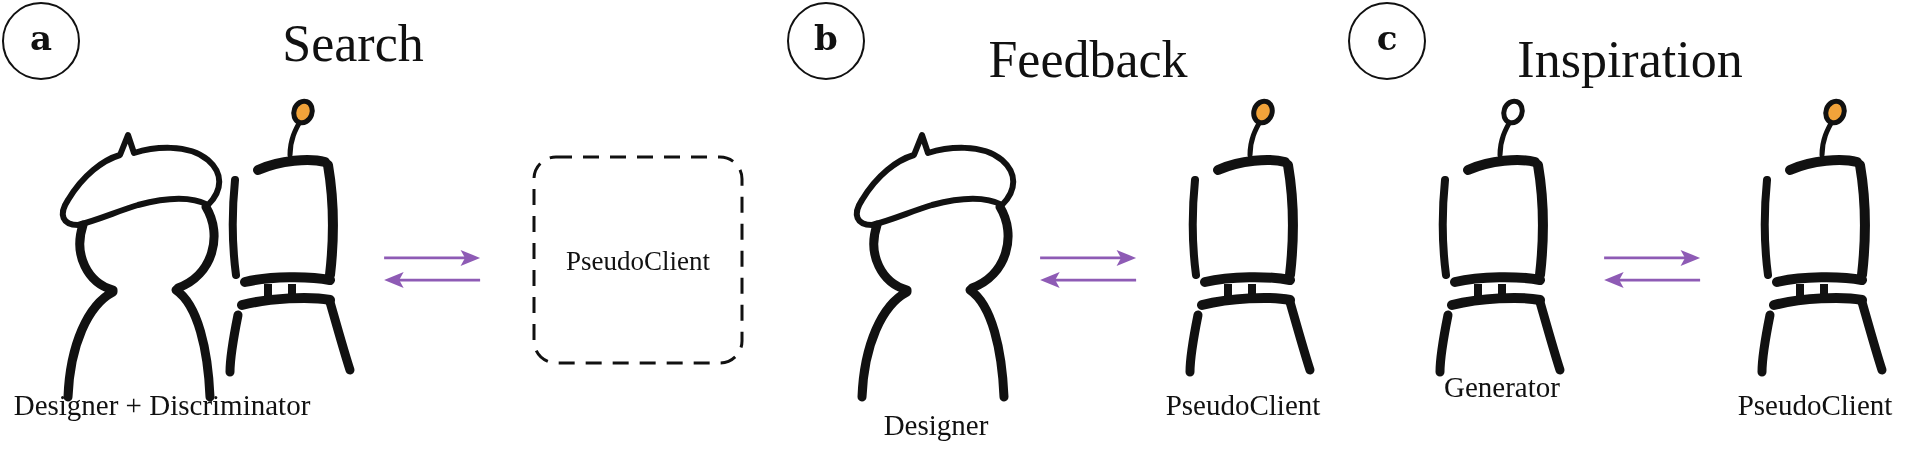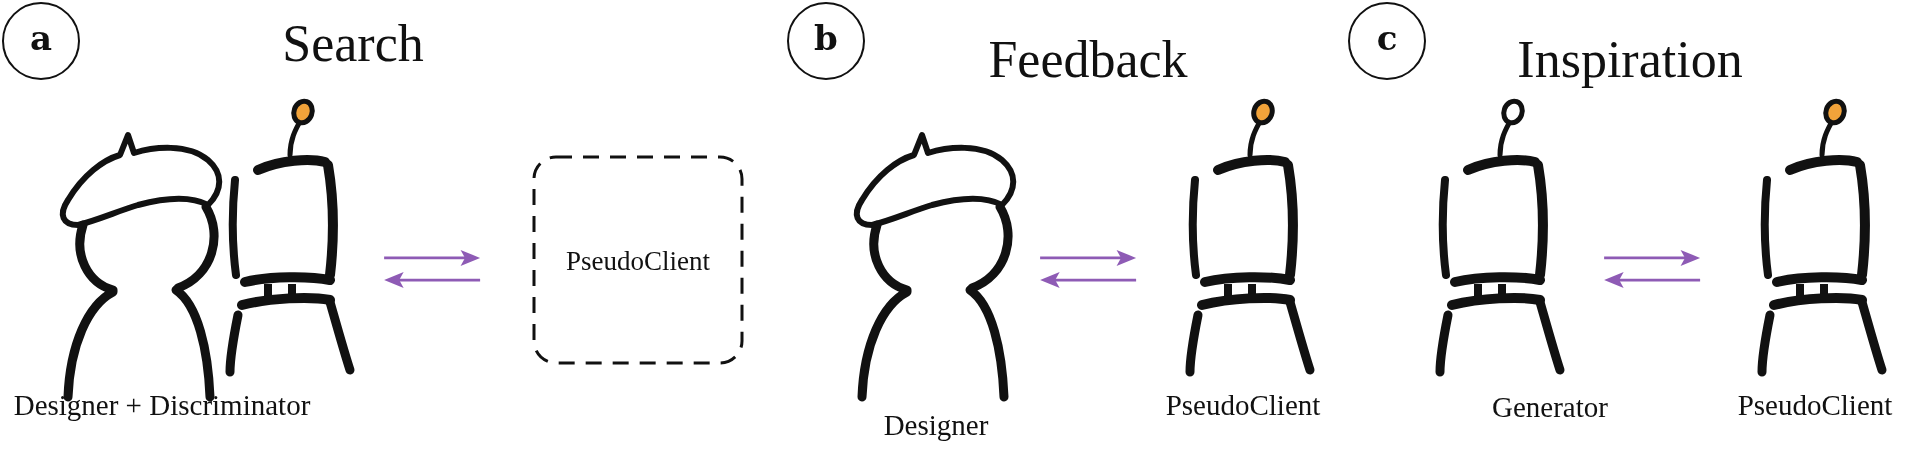--- a/index.html
+++ b/index.html
@@ -102,16 +102,16 @@
   <ellipse cx="73" cy="12" rx="9" ry="11" fill="#ffffff" stroke="#111" stroke-width="5" transform="rotate(20 73 12)"></ellipse>
 </svg>
 <svg style="left:1598px; top:249px;" width="110" height="40" viewBox="0 -10 110 45">
   <use href="#arrows-fig"></use>
 </svg>
 <svg style="left:1762px; top:100px;" width="130" height="280" viewBox="0 0 130 280">
   <use href="#robot-fig"></use>
   <ellipse cx="73" cy="12" rx="9" ry="11" fill="#f2a33a" stroke="#111" stroke-width="5" transform="rotate(20 73 12)"></ellipse>
 </svg>
 
-<div class="label" style="left:1502px; top:392px;margin-left:48px;">Generator</div>
+<div class="label" style="left:1502px; top:372px;">Generator</div>
 <div class="label" style="left:1815px; top:390px;">
   <div>PseudoClient</div>
 </div>
 
 </body></html>

